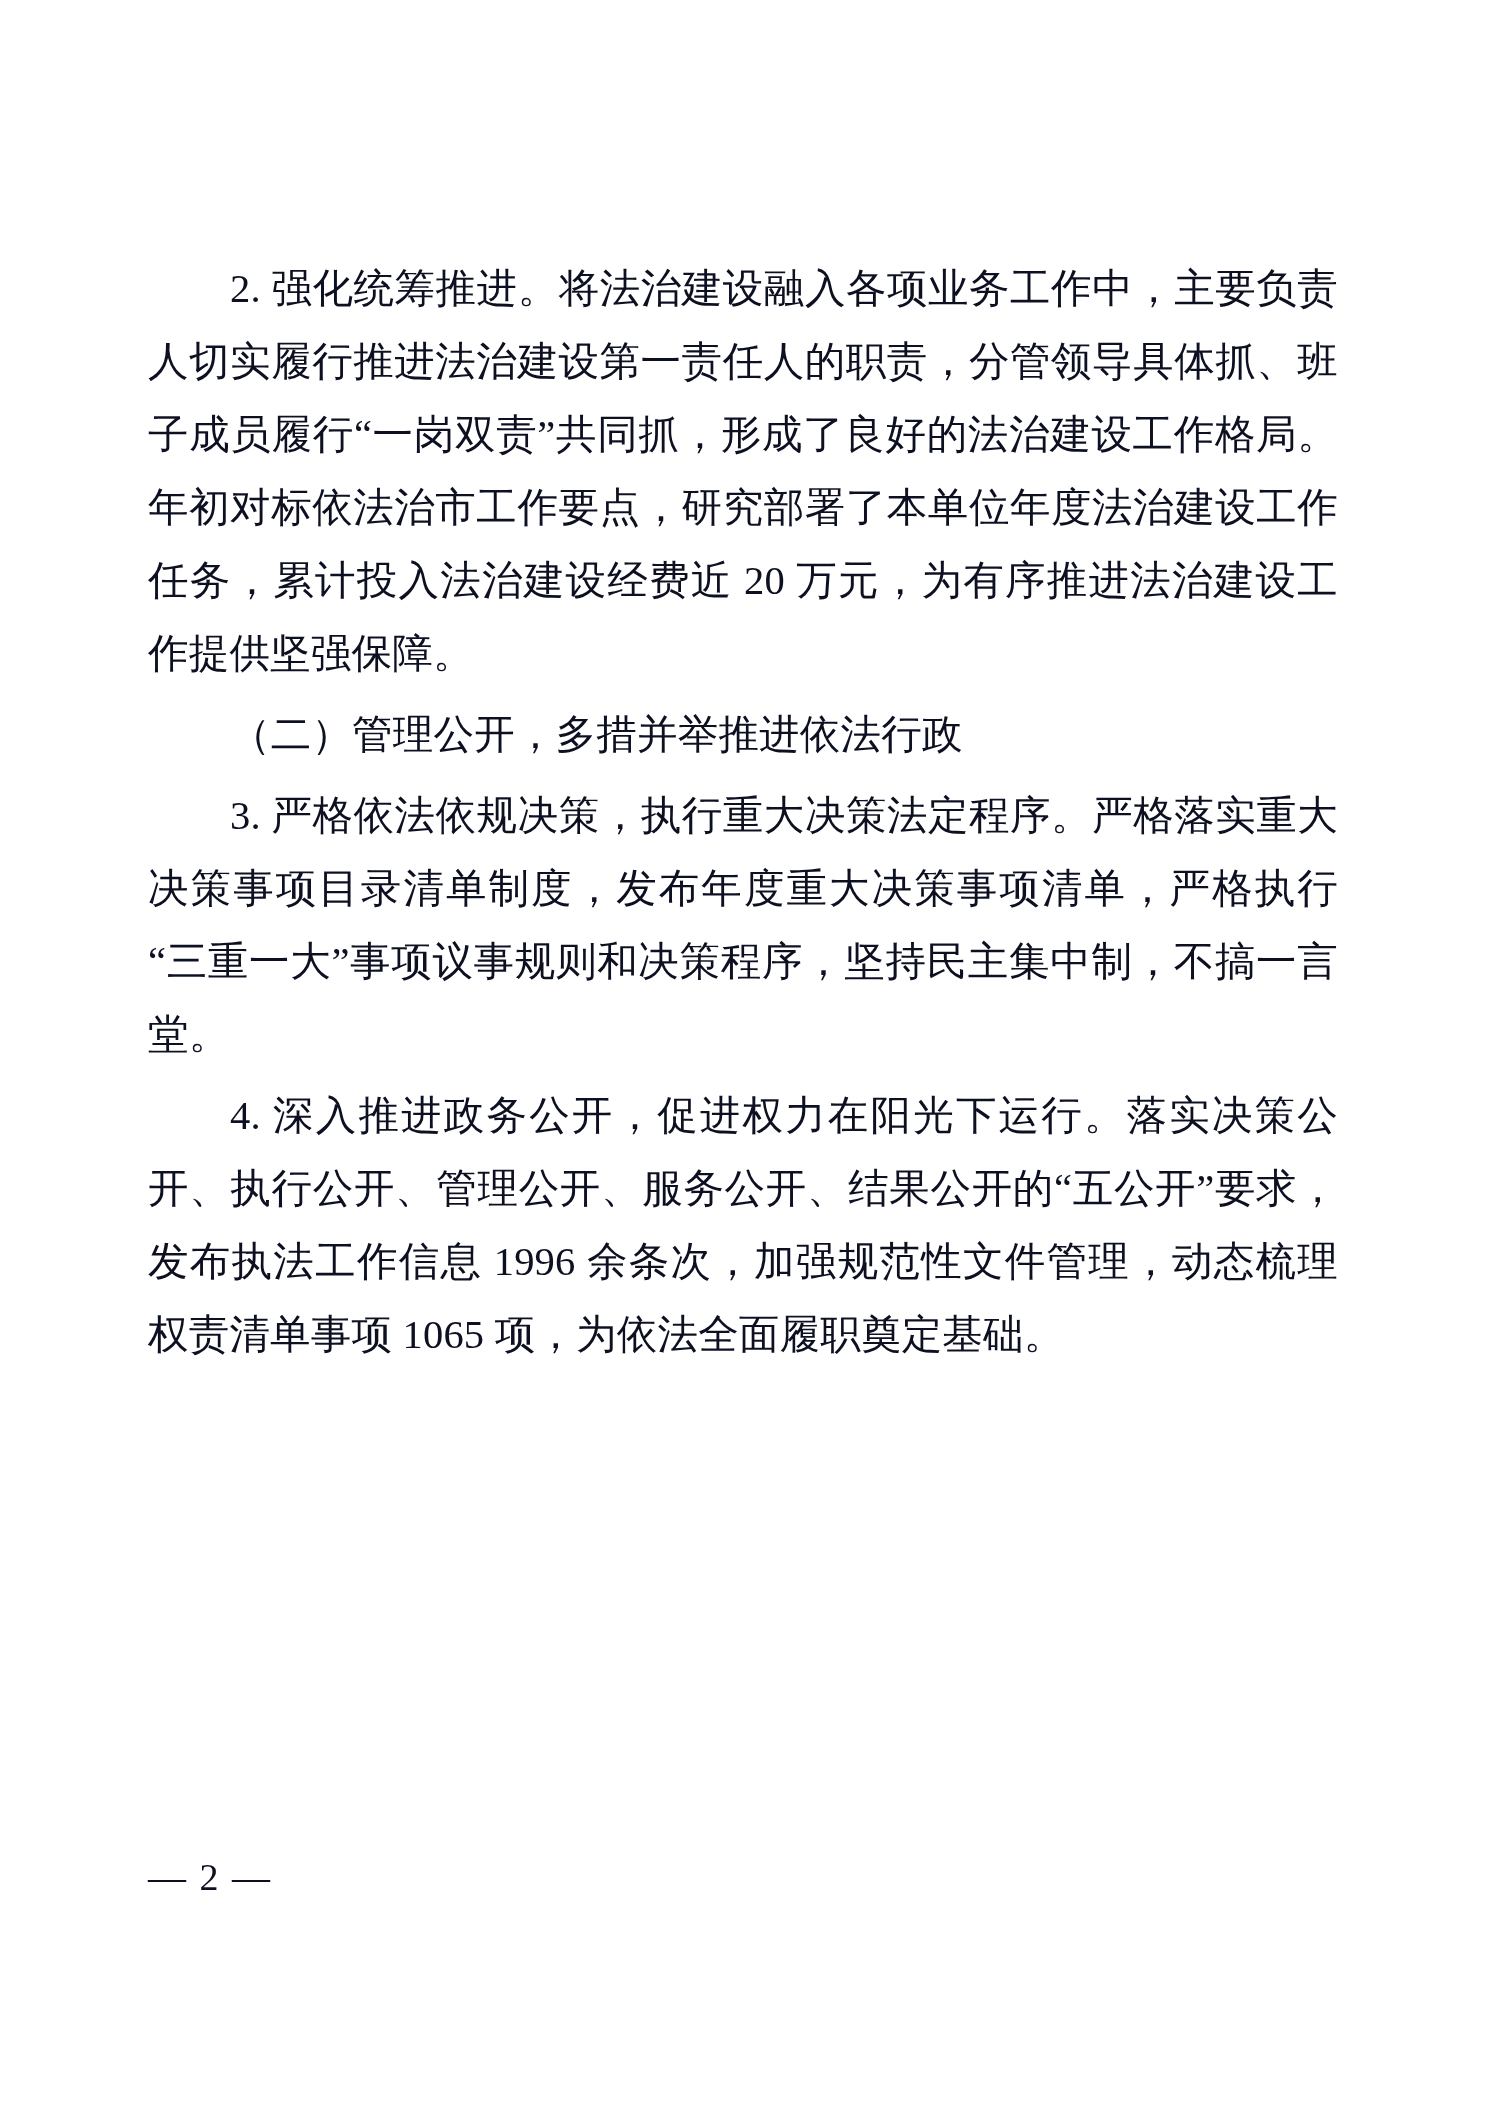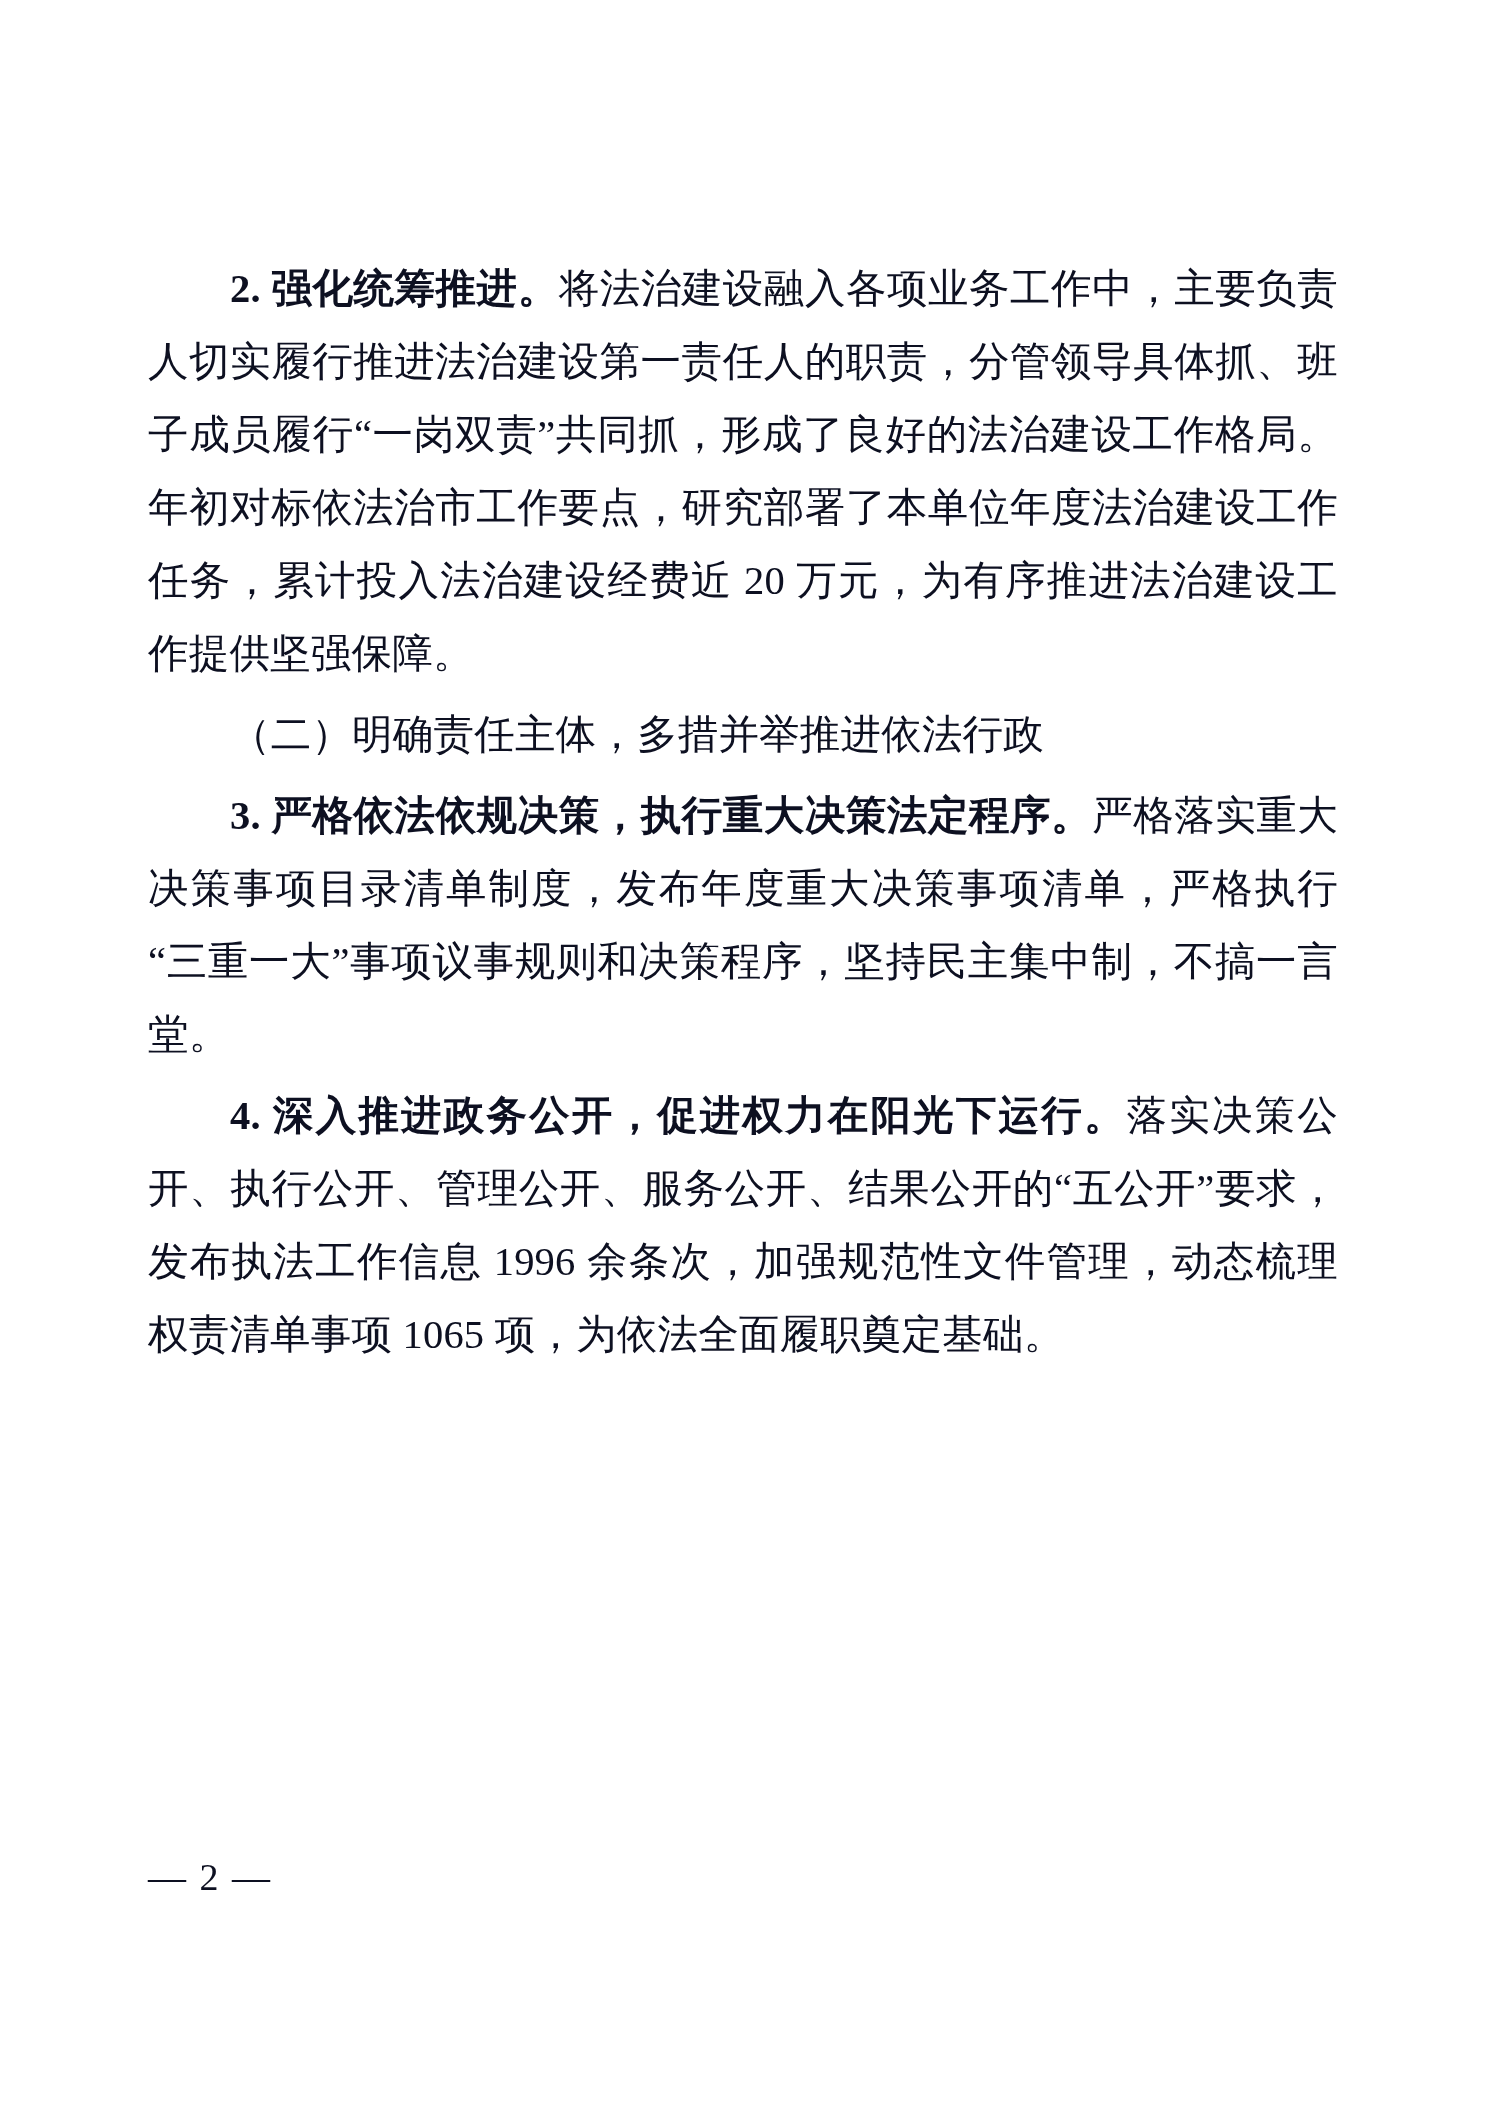--- a/index.html
+++ b/index.html
@@ -27,21 +27,21 @@
     font-family: "Liberation Serif", "DejaVu Serif", serif;
     font-size: 40.5px;
     line-height: 73px;
     color: #0d1021;
     text-align: justify;
     text-justify: inter-ideograph;
     text-indent: 82px;
     letter-spacing: 0.2px;
   }
   p.para .b {
-    font-weight: bold;
+    font-weight: normal;
   }
   .page-number {
     position: absolute;
     left: 148px;
     top: 1855px;
     font-family: "Liberation Serif", "DejaVu Serif", serif;
     font-size: 38px;
     color: #0d1021;
     letter-spacing: 2px;
   }
@@ -52,21 +52,21 @@
 <div class="page">
 
   <div class="body-area">
 
     <p class="para">
       <span class="b">2. 强化统筹推进。</span><span>将法治建设融入各项业务工作中，主要负责人切实履行推进法治建设第一责任人的职责，分管领导具体抓、班子成员履行“一岗双责”共同抓，形成了良好的法治建设工作格局。年初对标依法治市工作要点，研究部署了本单位年度法治建设工作任务，累计投入法治建设经费近 20 万元，为有序推进法治建设工作提供坚强保障。</span>
     </p>
 
 
     <p class="para">
-      <span class="b"></span><span>（二）明确责任主体，多措并举推进依法行政</span>
+      <span class="b"></span><span>（二）管理公开，多措并举推进依法行政</span>
     </p>
 
     <p class="para">
       <span class="b">3. 严格依法依规决策，执行重大决策法定程序。</span><span>严格落实重大决策事项目录清单制度，发布年度重大决策事项清单，严格执行“三重一大”事项议事规则和决策程序，坚持民主集中制，不搞一言堂。</span>
     </p>
 
     <p class="para">
       <span class="b">4. 深入推进政务公开，促进权力在阳光下运行。</span><span>落实决策公开、执行公开、管理公开、服务公开、结果公开的“五公开”要求，发布执法工作信息 1996 余条次，加强规范性文件管理，动态梳理权责清单事项 1065 项，为依法全面履职奠定基础。</span>
     </p>
 

